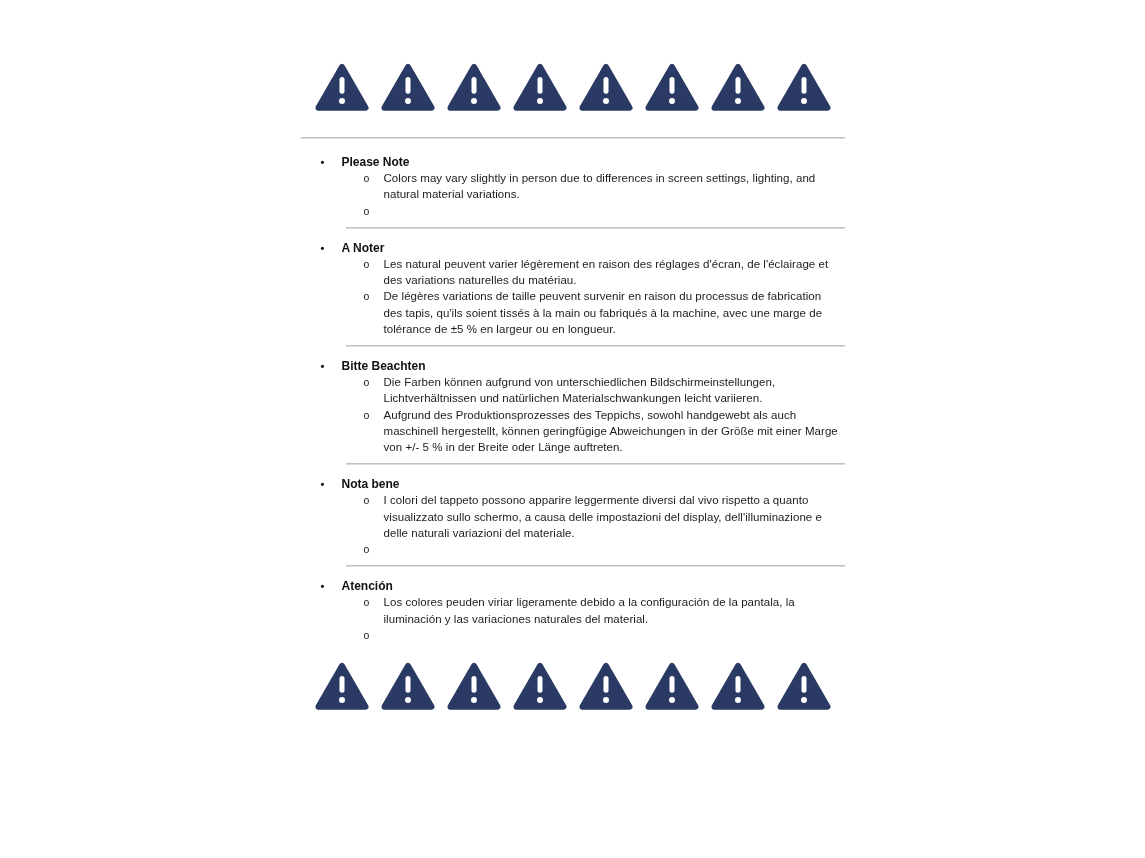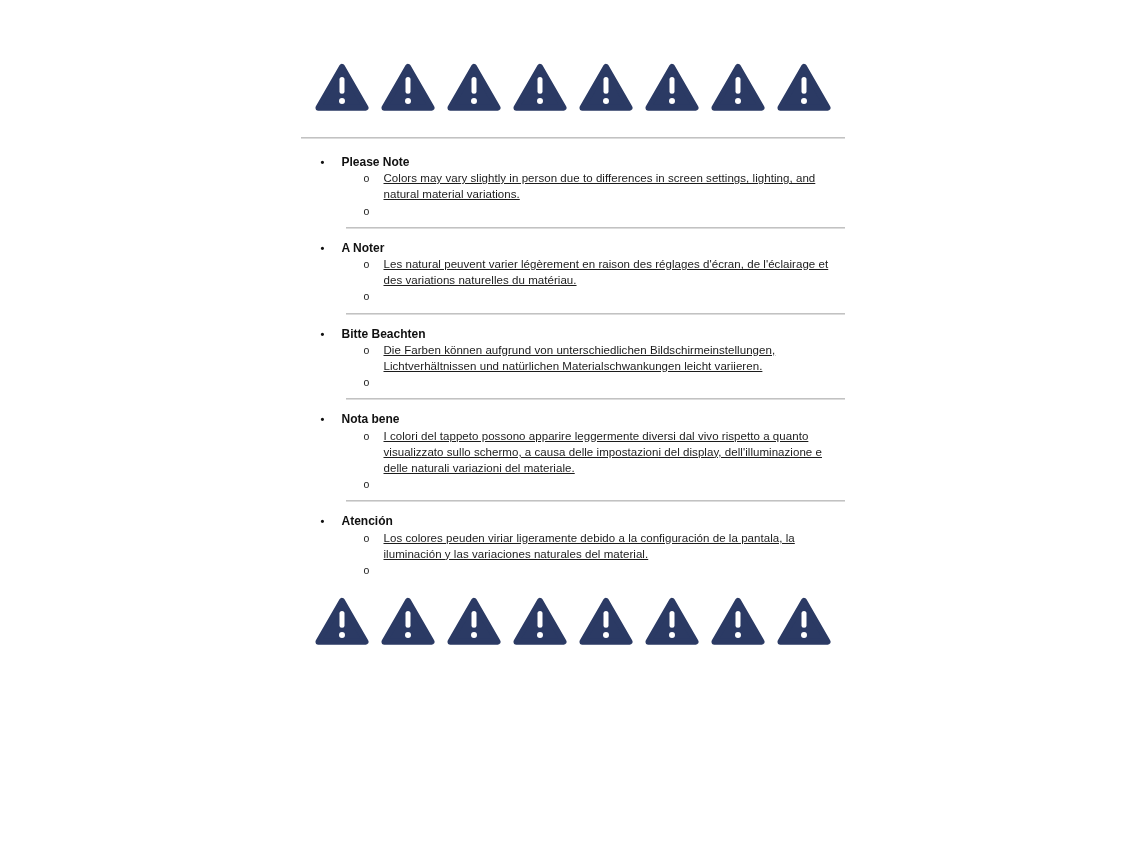--- a/index.html
+++ b/index.html
@@ -56,21 +56,20 @@
   .l2-marker {
     width: 20px;
     flex: 0 0 20px;
     font-size: 10.5px;
     line-height: 16.2px;
   }
   .item-text {
     flex: 1;
     max-width: 458px;
     letter-spacing: 0.05px;
-    text-decoration: underline;
   }
 </style>
 </head>
 <body>
 
 <div class="page">
   <div class="content">
 
     <div class="tri-row top" id="tri-top">
   <svg class="tri" viewBox="0 0 56 50" aria-hidden="true">
@@ -143,35 +142,37 @@
       <div class="section-heading">
         <span class="l1-marker">•</span>
         <span>A Noter</span>
       </div>
       <div class="section-item">
         <span class="l2-marker">o</span>
         <span class="item-text">Les natural peuvent varier légèrement en raison des réglages d'écran, de l'éclairage et des variations naturelles du matériau.</span>
       </div>
       <div class="section-item">
         <span class="l2-marker">o</span>
+        <span class="item-text">De légères variations de taille peuvent survenir en raison du processus de fabrication des tapis, qu'ils soient tissés à la main ou fabriqués à la machine, avec une marge de tolérance de ±5 % en largeur ou en longueur.</span>
       </div>
     </div>
     <div class="divider sect"></div>
 
     <div class="section">
       <div class="section-heading">
         <span class="l1-marker">•</span>
         <span>Bitte Beachten</span>
       </div>
       <div class="section-item">
         <span class="l2-marker">o</span>
         <span class="item-text">Die Farben können aufgrund von unterschiedlichen Bildschirmeinstellungen, Lichtverhältnissen und natürlichen Materialschwankungen leicht variieren.</span>
       </div>
       <div class="section-item">
         <span class="l2-marker">o</span>
+        <span class="item-text">Aufgrund des Produktionsprozesses des Teppichs, sowohl handgewebt als auch maschinell hergestellt, können geringfügige Abweichungen in der Größe mit einer Marge von +/- 5 % in der Breite oder Länge auftreten.</span>
       </div>
     </div>
     <div class="divider sect"></div>
 
     <div class="section">
       <div class="section-heading">
         <span class="l1-marker">•</span>
         <span>Nota bene</span>
       </div>
       <div class="section-item">

